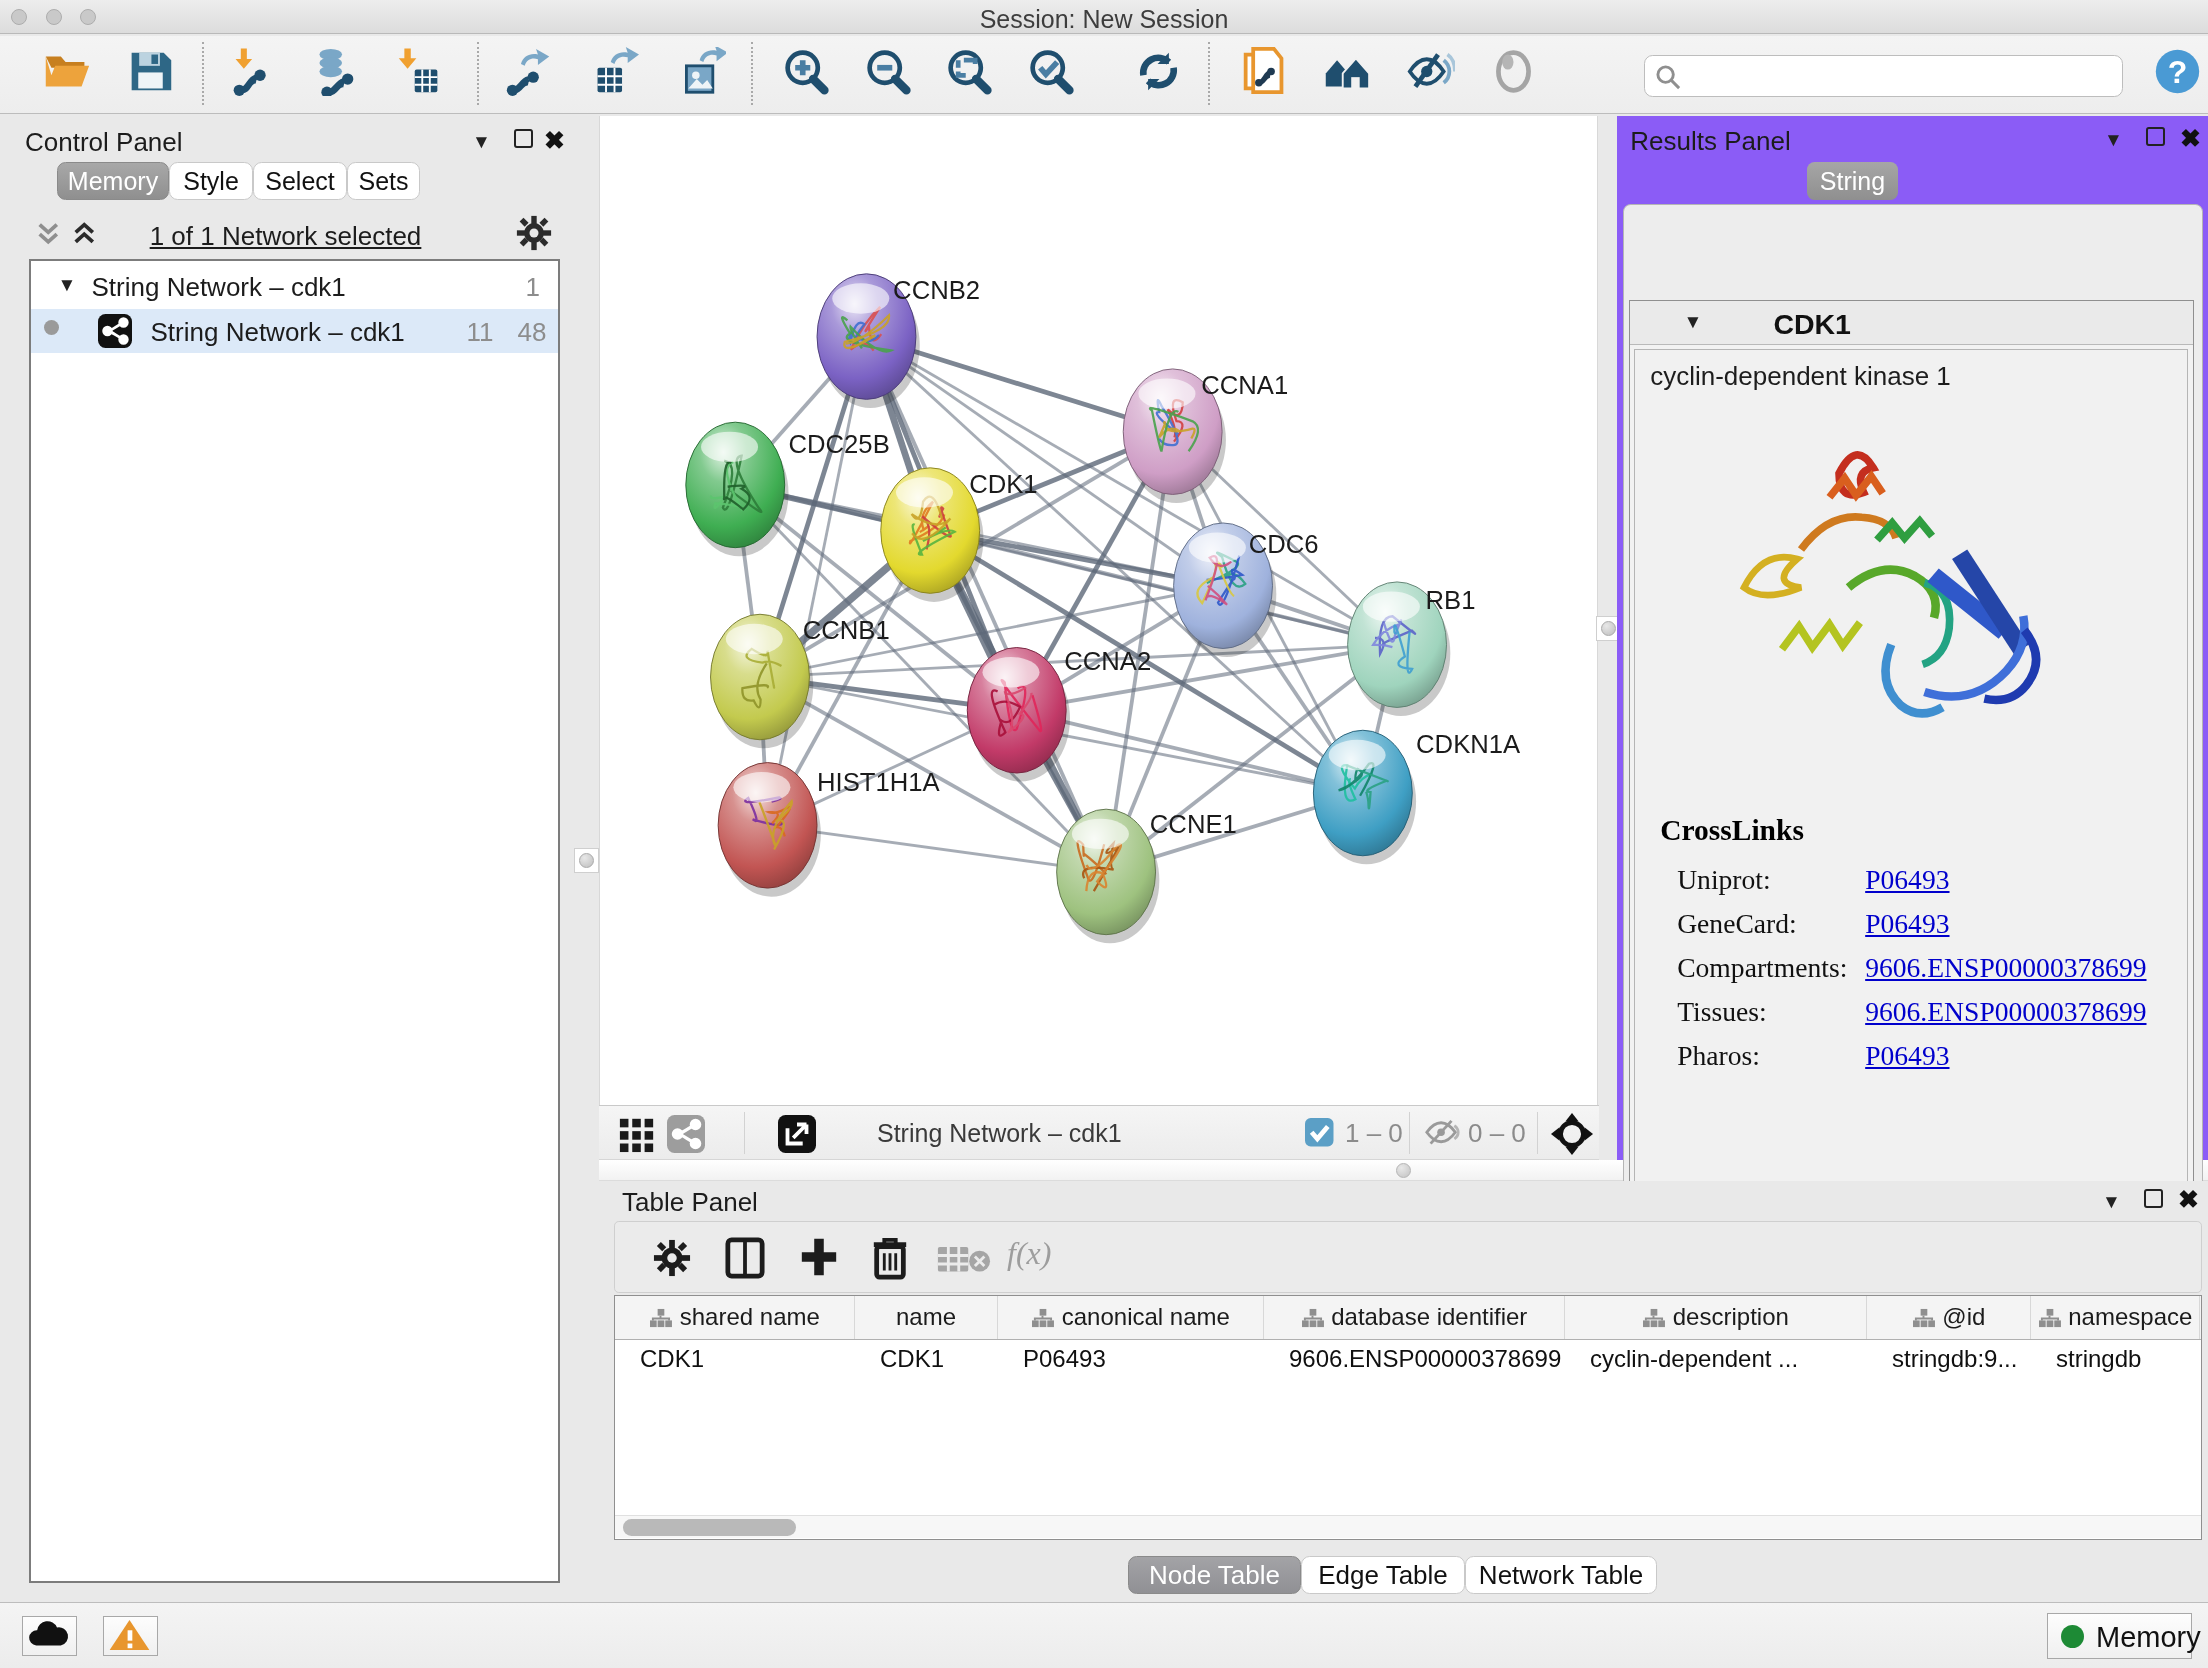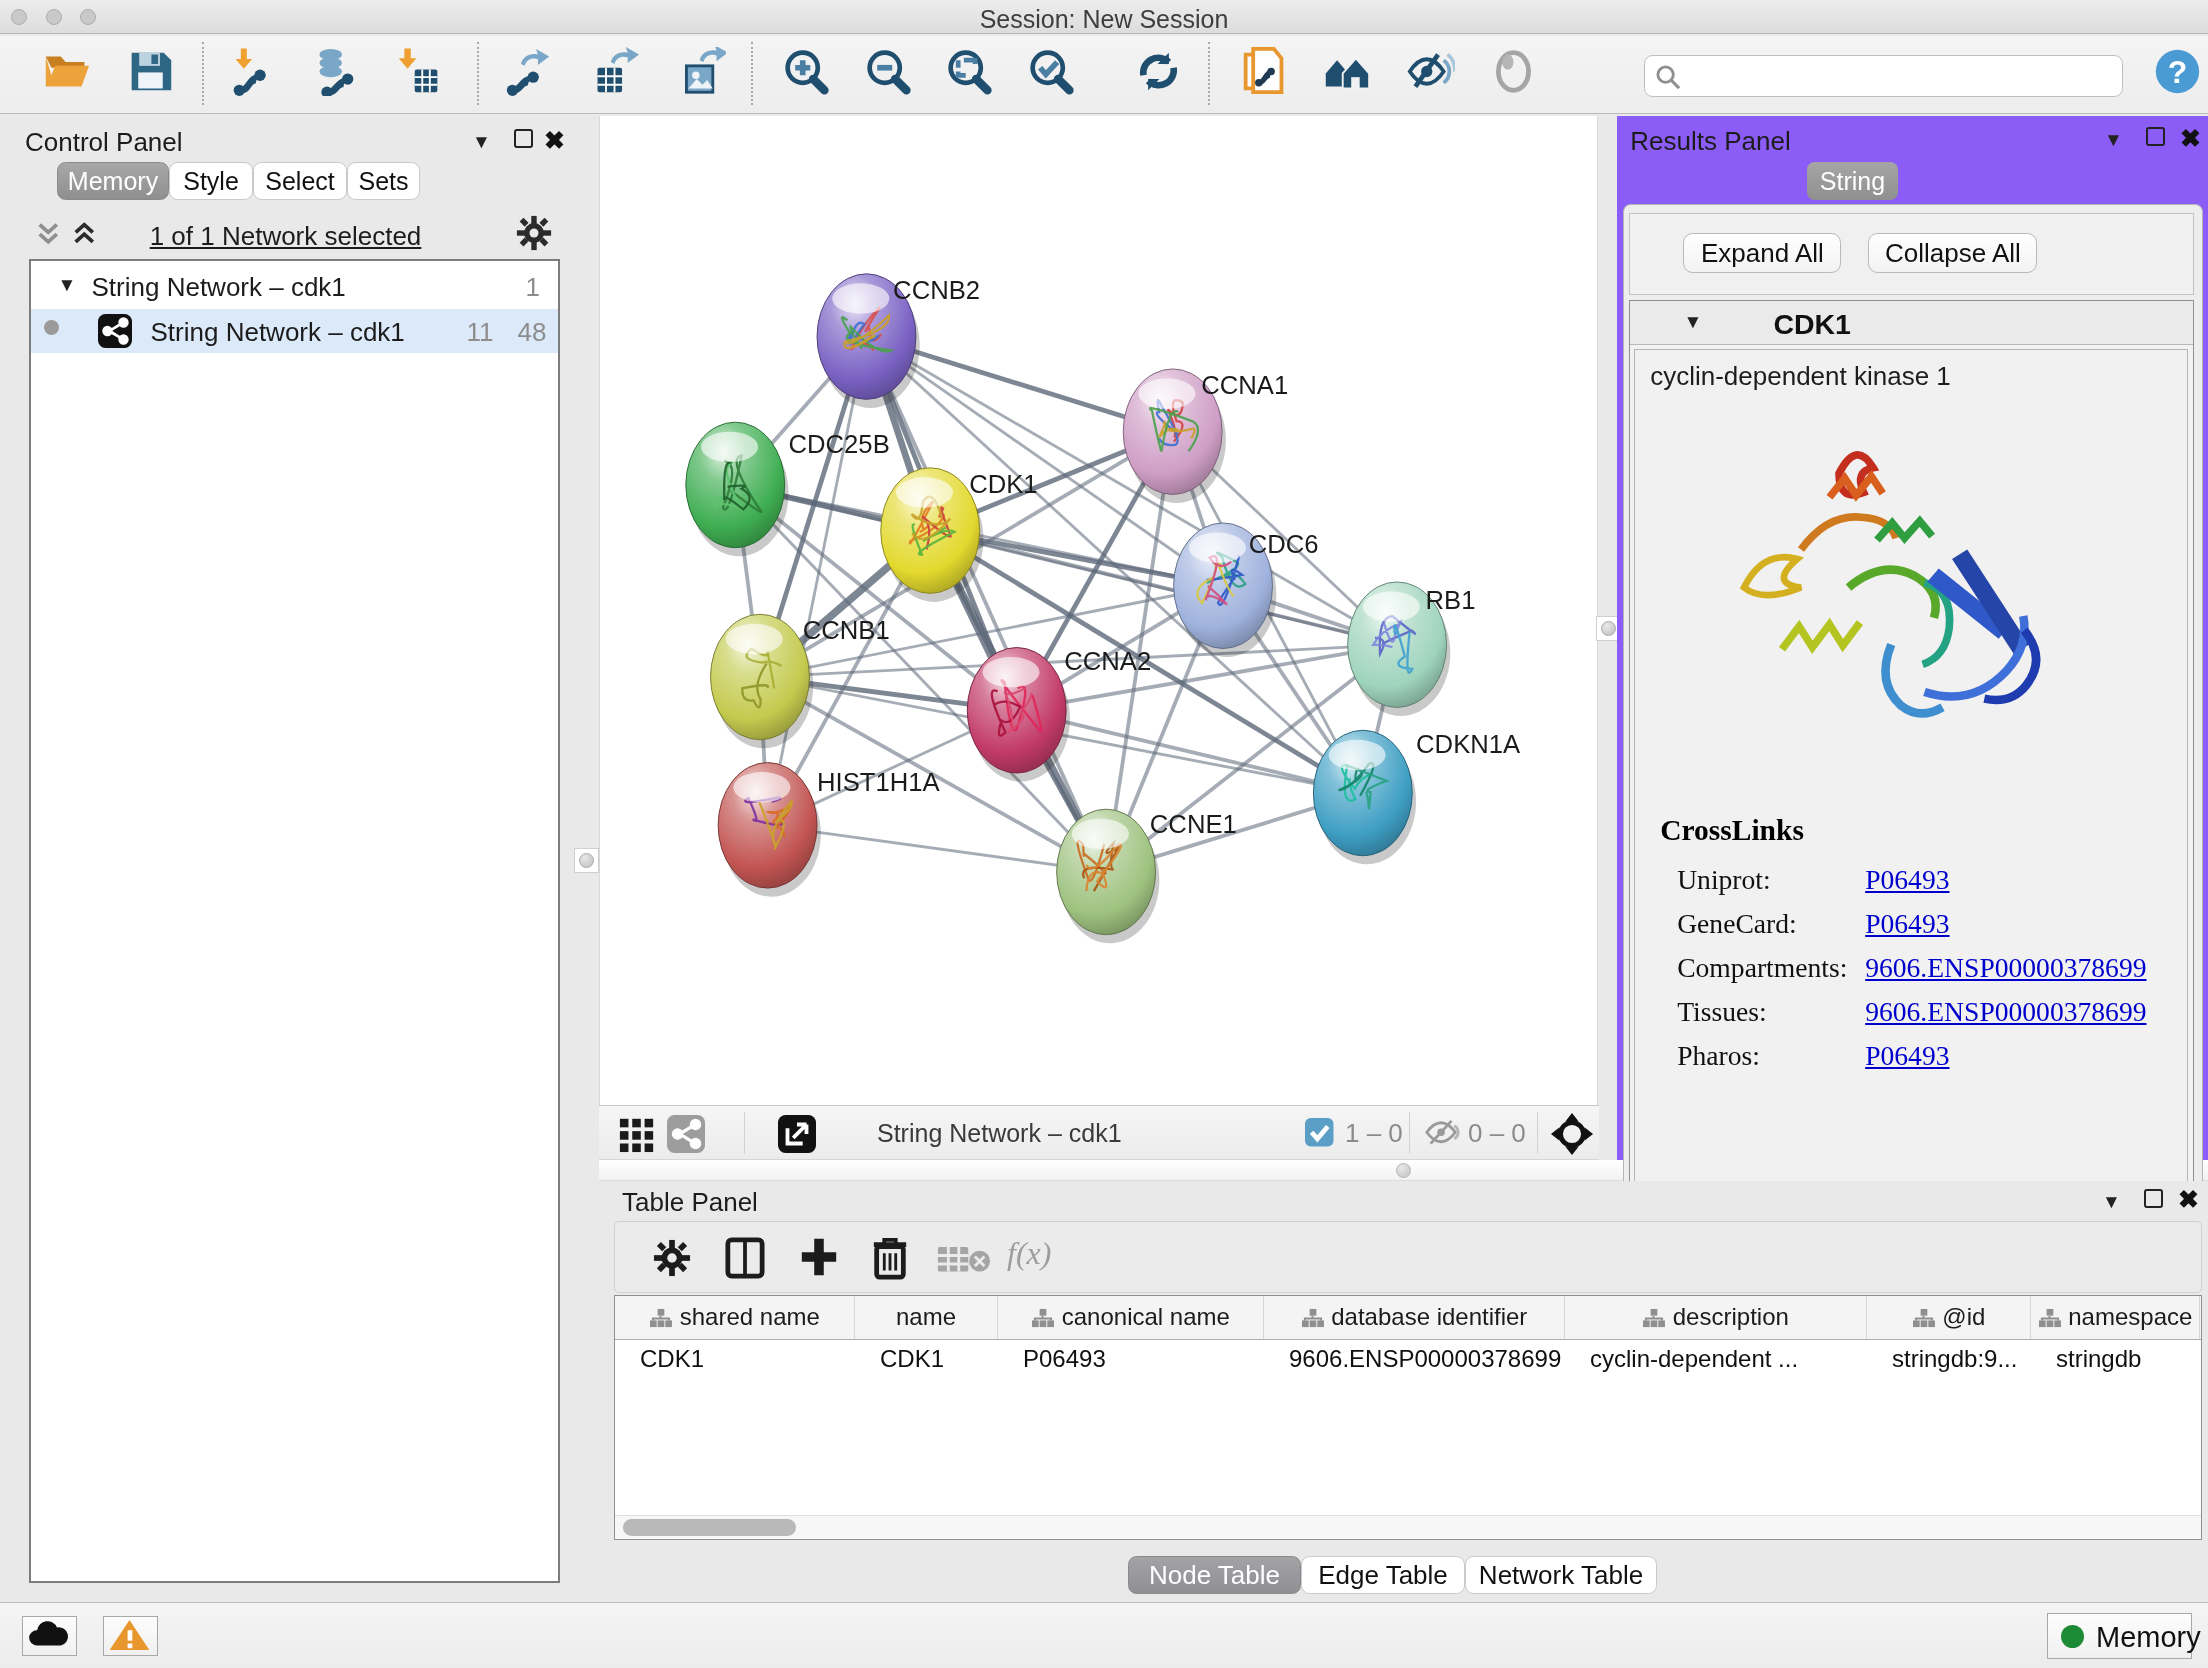--- a/index.html
+++ b/index.html
@@ -566,24 +566,20 @@
   </div>
 
   <div class="abs rpanel">
     <div class="abs panel-title" style="left:13.3px; top:9.5px;">Results Panel</div>
     <span class="abs tri" style="left:487px; top:13.3px;">▼</span>
     <span class="abs float-ico" style="left:529px; top:11.4px;"></span>
     <span class="abs x-ico" style="left:563px; top:7.6px;">✖</span>
     <div class="abs rtab" style="left:190px; top:46px; width:91px; height:38px;">String</div>
 
     <div class="abs rbox" style="left:5.7px; top:88px; width:580px; height:1031px;">
-      <div class="abs" style="left:5.7px; top:7.6px; width:565px; height:82px; border:1.9px solid #c3c3c3; background:#f0f0f0;">
-        <div class="abs btn" style="left:53px; top:19px; width:158px; height:40px; line-height:38px;">Expand All</div>
-        <div class="abs btn" style="left:238px; top:19px; width:169px; height:40px; line-height:38px;">Collapse All</div>
-      </div>
 
       <div class="abs" style="left:5.7px; top:95px; width:565px; height:928px; border:1.9px solid #8f8f8f; background:#f2f2f2;">
         <div class="abs generow" style="left:0; top:0; width:100%; height:44px;">
           <span class="abs tri" style="left:53px; top:9.5px;">▼</span>
           <span class="abs gene-name" style="left:143px; top:6.7px;">CDK1</span>
         </div>
         <div class="abs" style="left:3.8px; top:48px; width:554px; height:873px; border:1.9px solid #b5b5b5; background:#f1f1f1;">
           <div class="abs gene-desc" style="left:15px; top:11.4px;">cyclin-dependent kinase 1</div>
 
           <svg class="abs" style="left:52px; top:57px;" width="418" height="380" viewBox="0 0 440 400">

